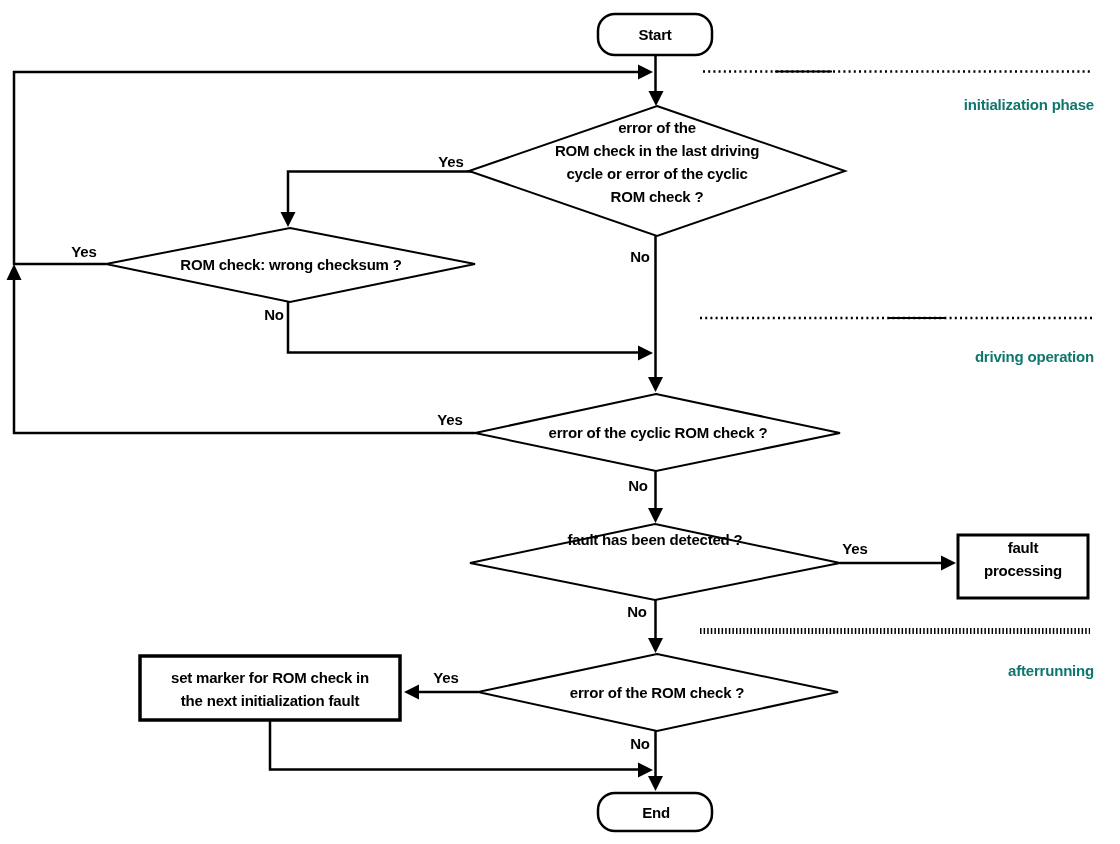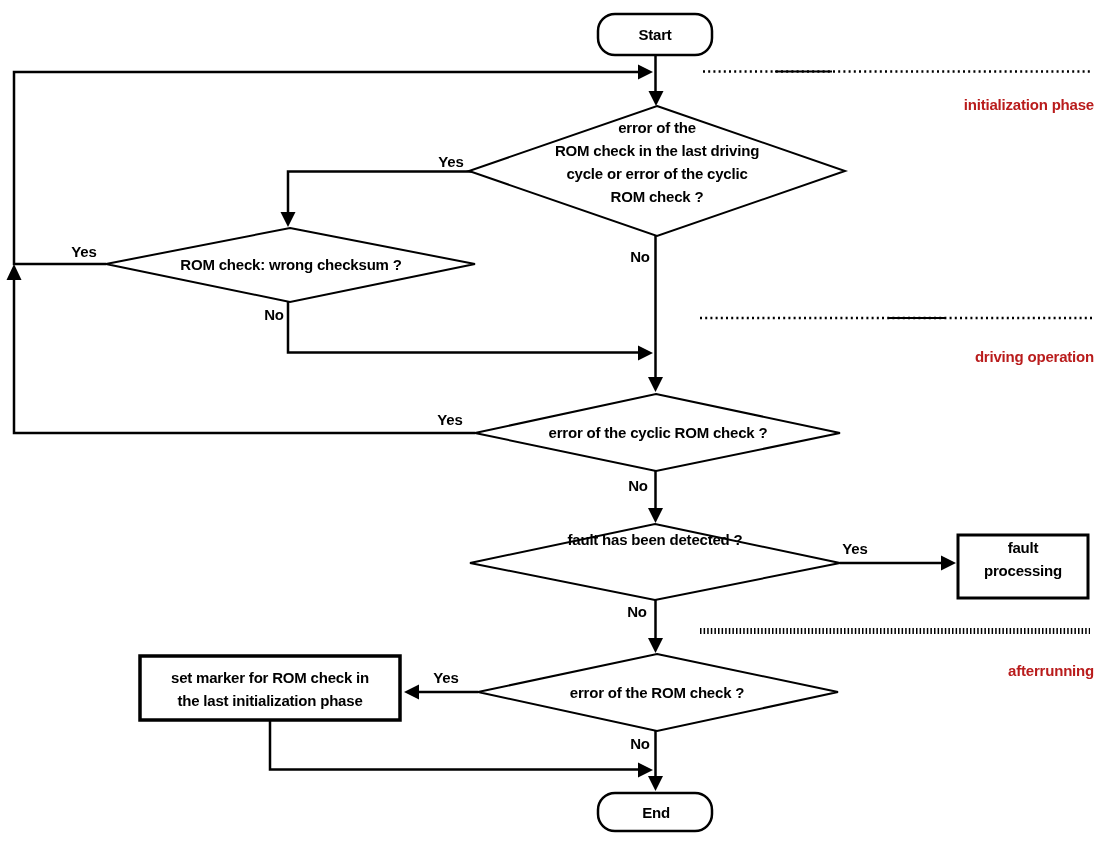--- a/index.html
+++ b/index.html
@@ -23,21 +23,21 @@
     text-align:center;
     line-height:23px;
   }
   .edge-lbl{font-size:15px;}
   .phase{
     position:absolute;
     right:26px;
     transform:translateY(-50%);
     font-weight:bold;
     font-size:15px;
-    color:#b91c1c;
+    color:#0f766e;
     white-space:nowrap;
     letter-spacing:-0.2px;
     text-align:center;
   }
   .multiline span{display:block;}
 </style>
 </head>
 <body>
 
 <div class="stage">
@@ -116,21 +116,21 @@
 
   <div class="lbl multiline" style="left:1023px;top:559px;">
     <span>fault</span>
     <span>processing</span>
   </div>
 
   <div class="lbl" style="left:657px;top:692px;">error of the ROM check ?</div>
 
   <div class="lbl multiline" style="left:270px;top:689px;">
     <span>set marker for ROM check in</span>
-    <span>the last initialization phase</span>
+    <span>the next initialization fault</span>
   </div>
 
   <div class="lbl" style="left:656px;top:812px;">End</div>
 
   <div class="lbl edge-lbl" style="left:451px;top:161px;">Yes</div>
   <div class="lbl edge-lbl" style="left:640px;top:256px;">No</div>
 
   <div class="lbl edge-lbl" style="left:84px;top:251px;">Yes</div>
   <div class="lbl edge-lbl" style="left:274px;top:314px;">No</div>
 

